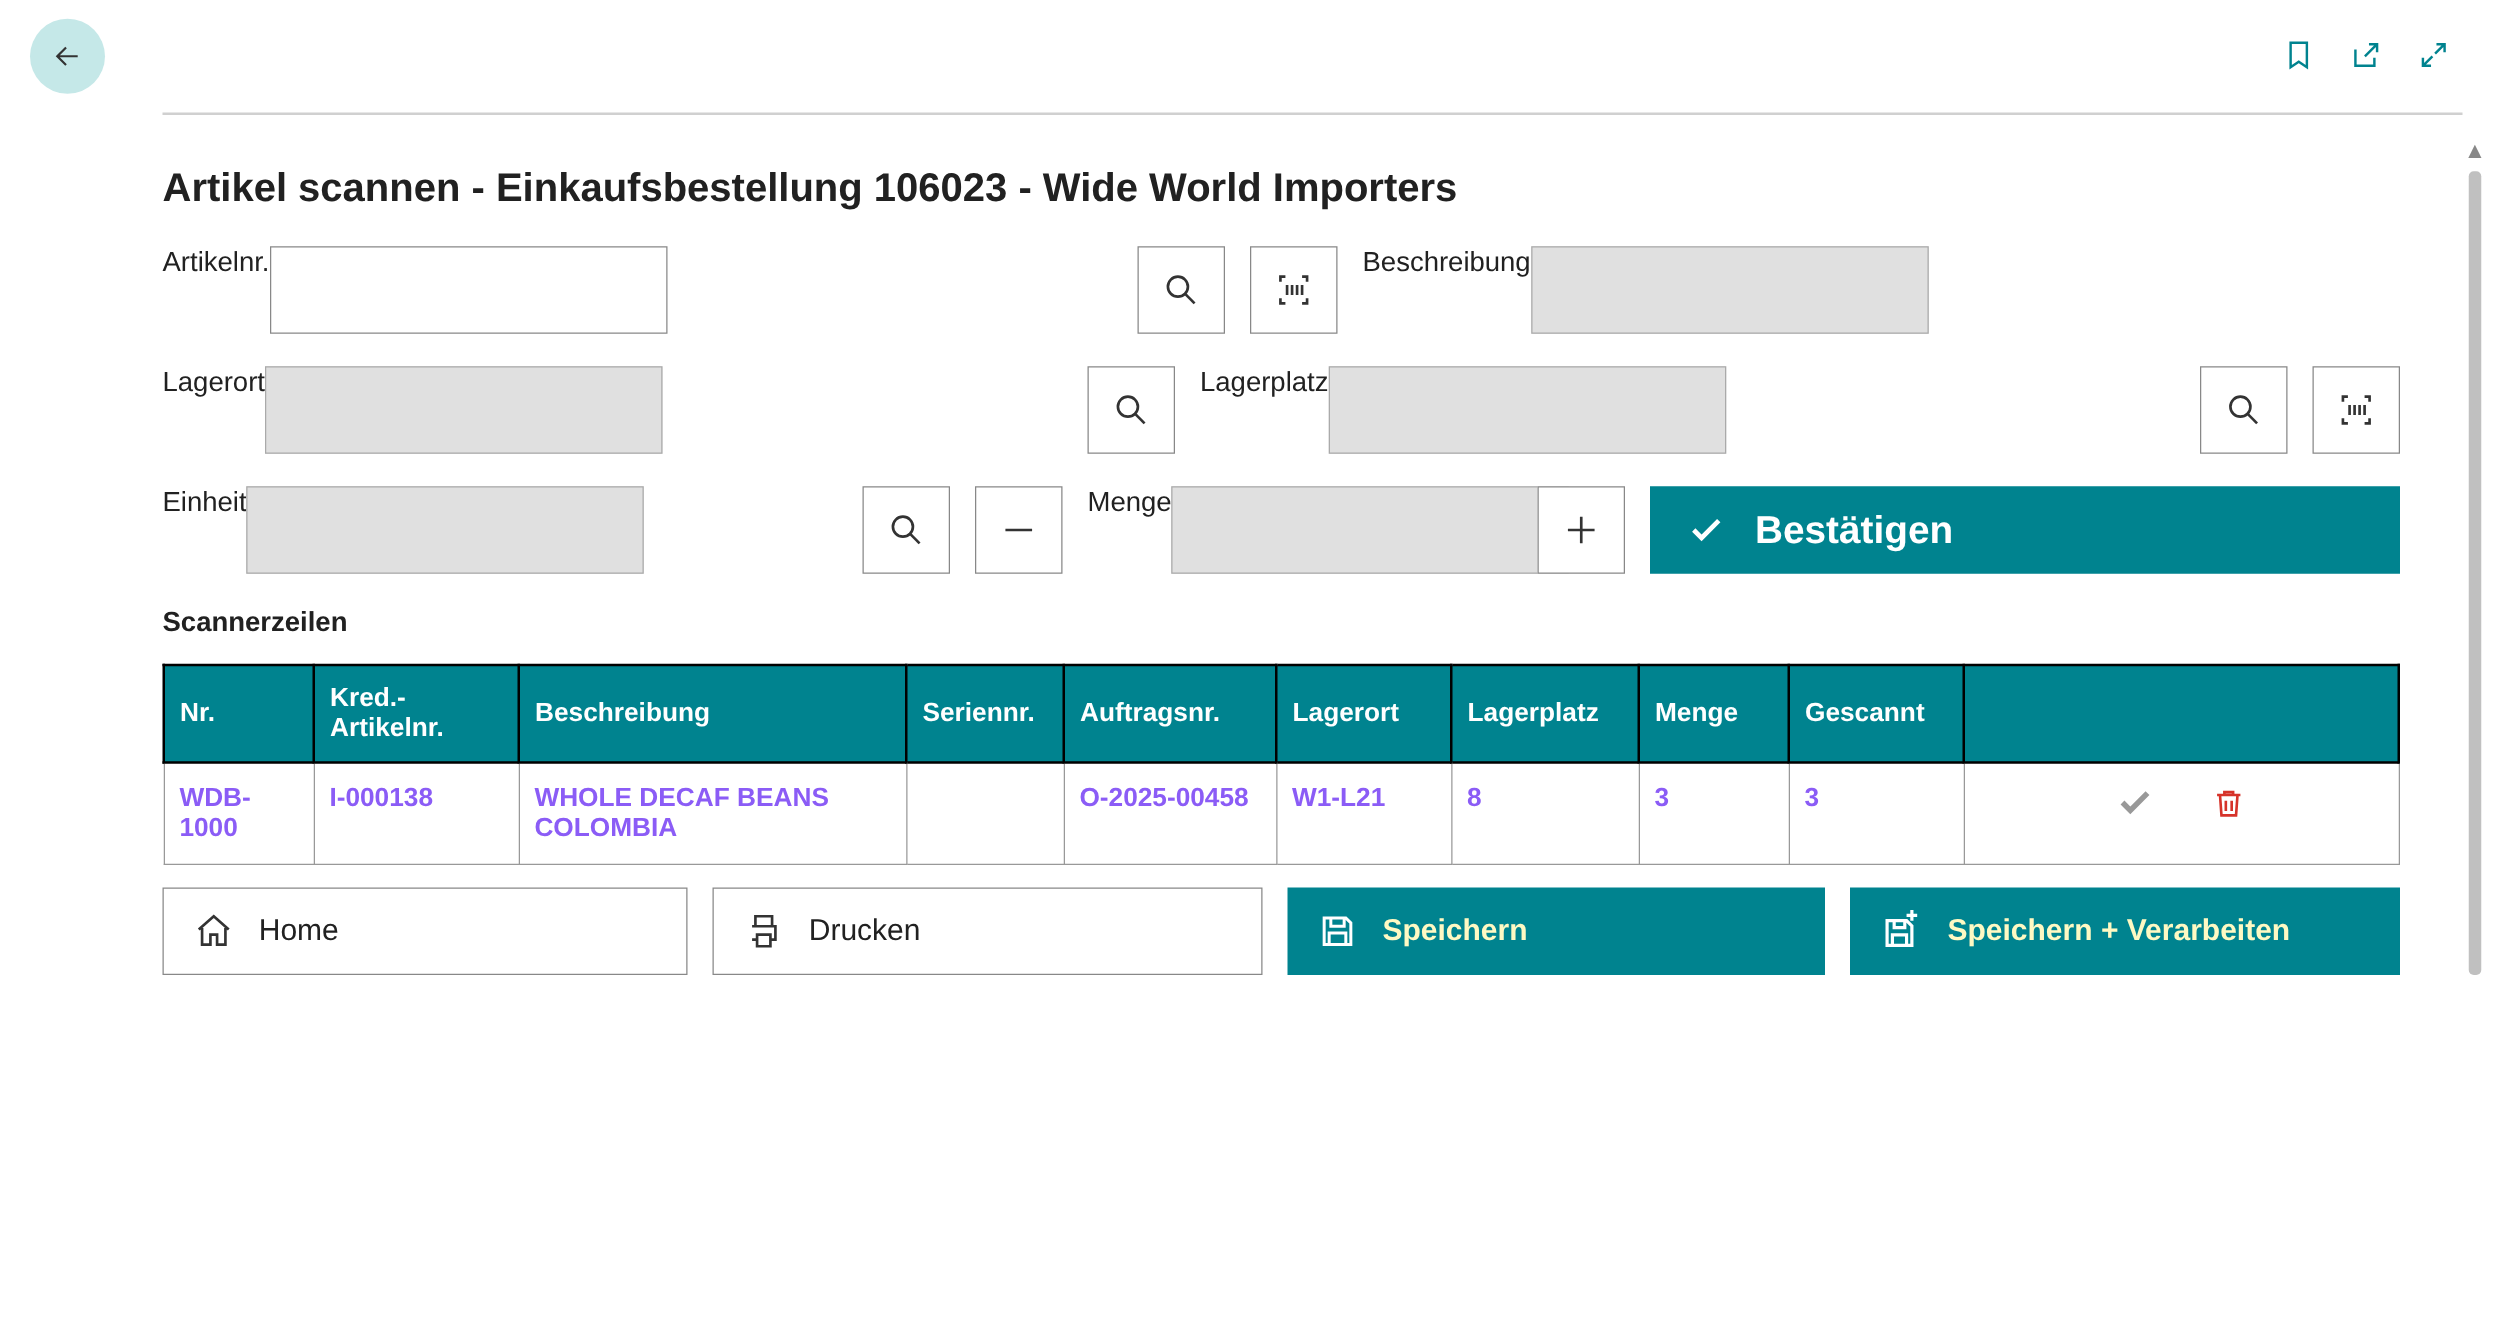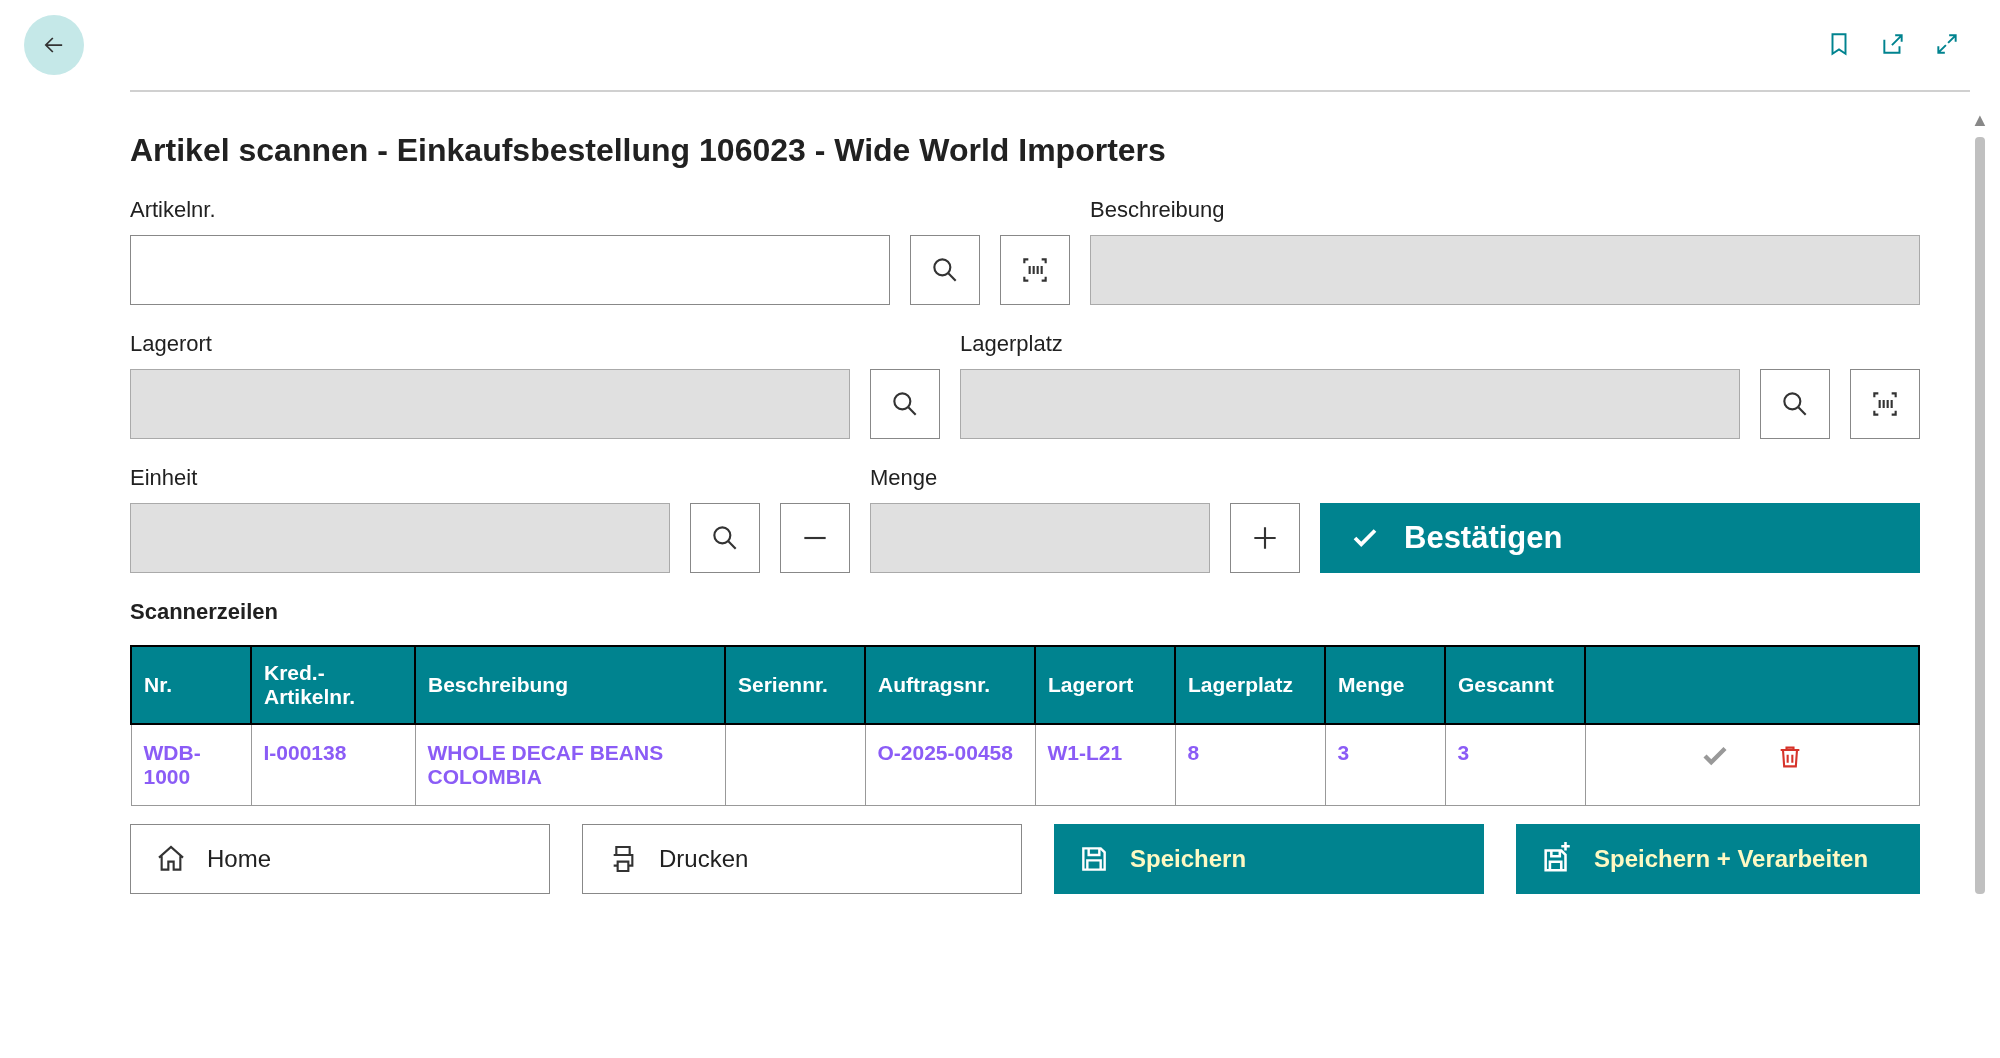--- a/index.html
+++ b/index.html
@@ -77,21 +77,21 @@
       margin-bottom: 28px;
     }
     .form-row {
       display: flex;
       gap: 20px;
       margin-bottom: 26px;
       align-items: flex-end;
     }
     .field {
       display: flex;
-      flex-direction: column;
+      flex-direction: row;
     }
     .field label {
       font-size: 22px;
       margin-bottom: 12px;
     }
     .field input {
       height: 70px;
       border: 1px solid #888;
       padding: 0 14px;
       font-size: 22px;
@@ -162,21 +162,21 @@
     .row-ok {
       color: #888;
       cursor: pointer;
     }
     .row-del {
       color: #d6332a;
       cursor: pointer;
     }
     .bottom-bar {
       display: flex;
-      gap: 32px;
+      gap: 20px;
       margin-top: 18px;
     }
     .bottom-btn {
       height: 70px;
       border: 1px solid #888;
       display: flex;
       align-items: center;
       gap: 20px;
       padding: 0 24px;
       font-size: 24px;
@@ -306,21 +306,21 @@
     </div>
 
     <h2>Scannerzeilen</h2>
 
     <table>
       <thead>
         <tr>
           <th style="width:120px">Nr.</th>
           <th style="width:164px">Kred.-Artikelnr.</th>
           <th style="width:310px">Beschreibung</th>
-          <th style="width:140px">Seriennr.</th>
+          <th style="width:126px">Seriennr.</th>
           <th style="width:170px">Auftragsnr.</th>
           <th style="width:140px">Lagerort</th>
           <th style="width:150px">Lagerplatz</th>
           <th style="width:120px">Menge</th>
           <th style="width:140px">Gescannt</th>
           <th></th>
         </tr>
       </thead>
       <tbody>
         <tr>

